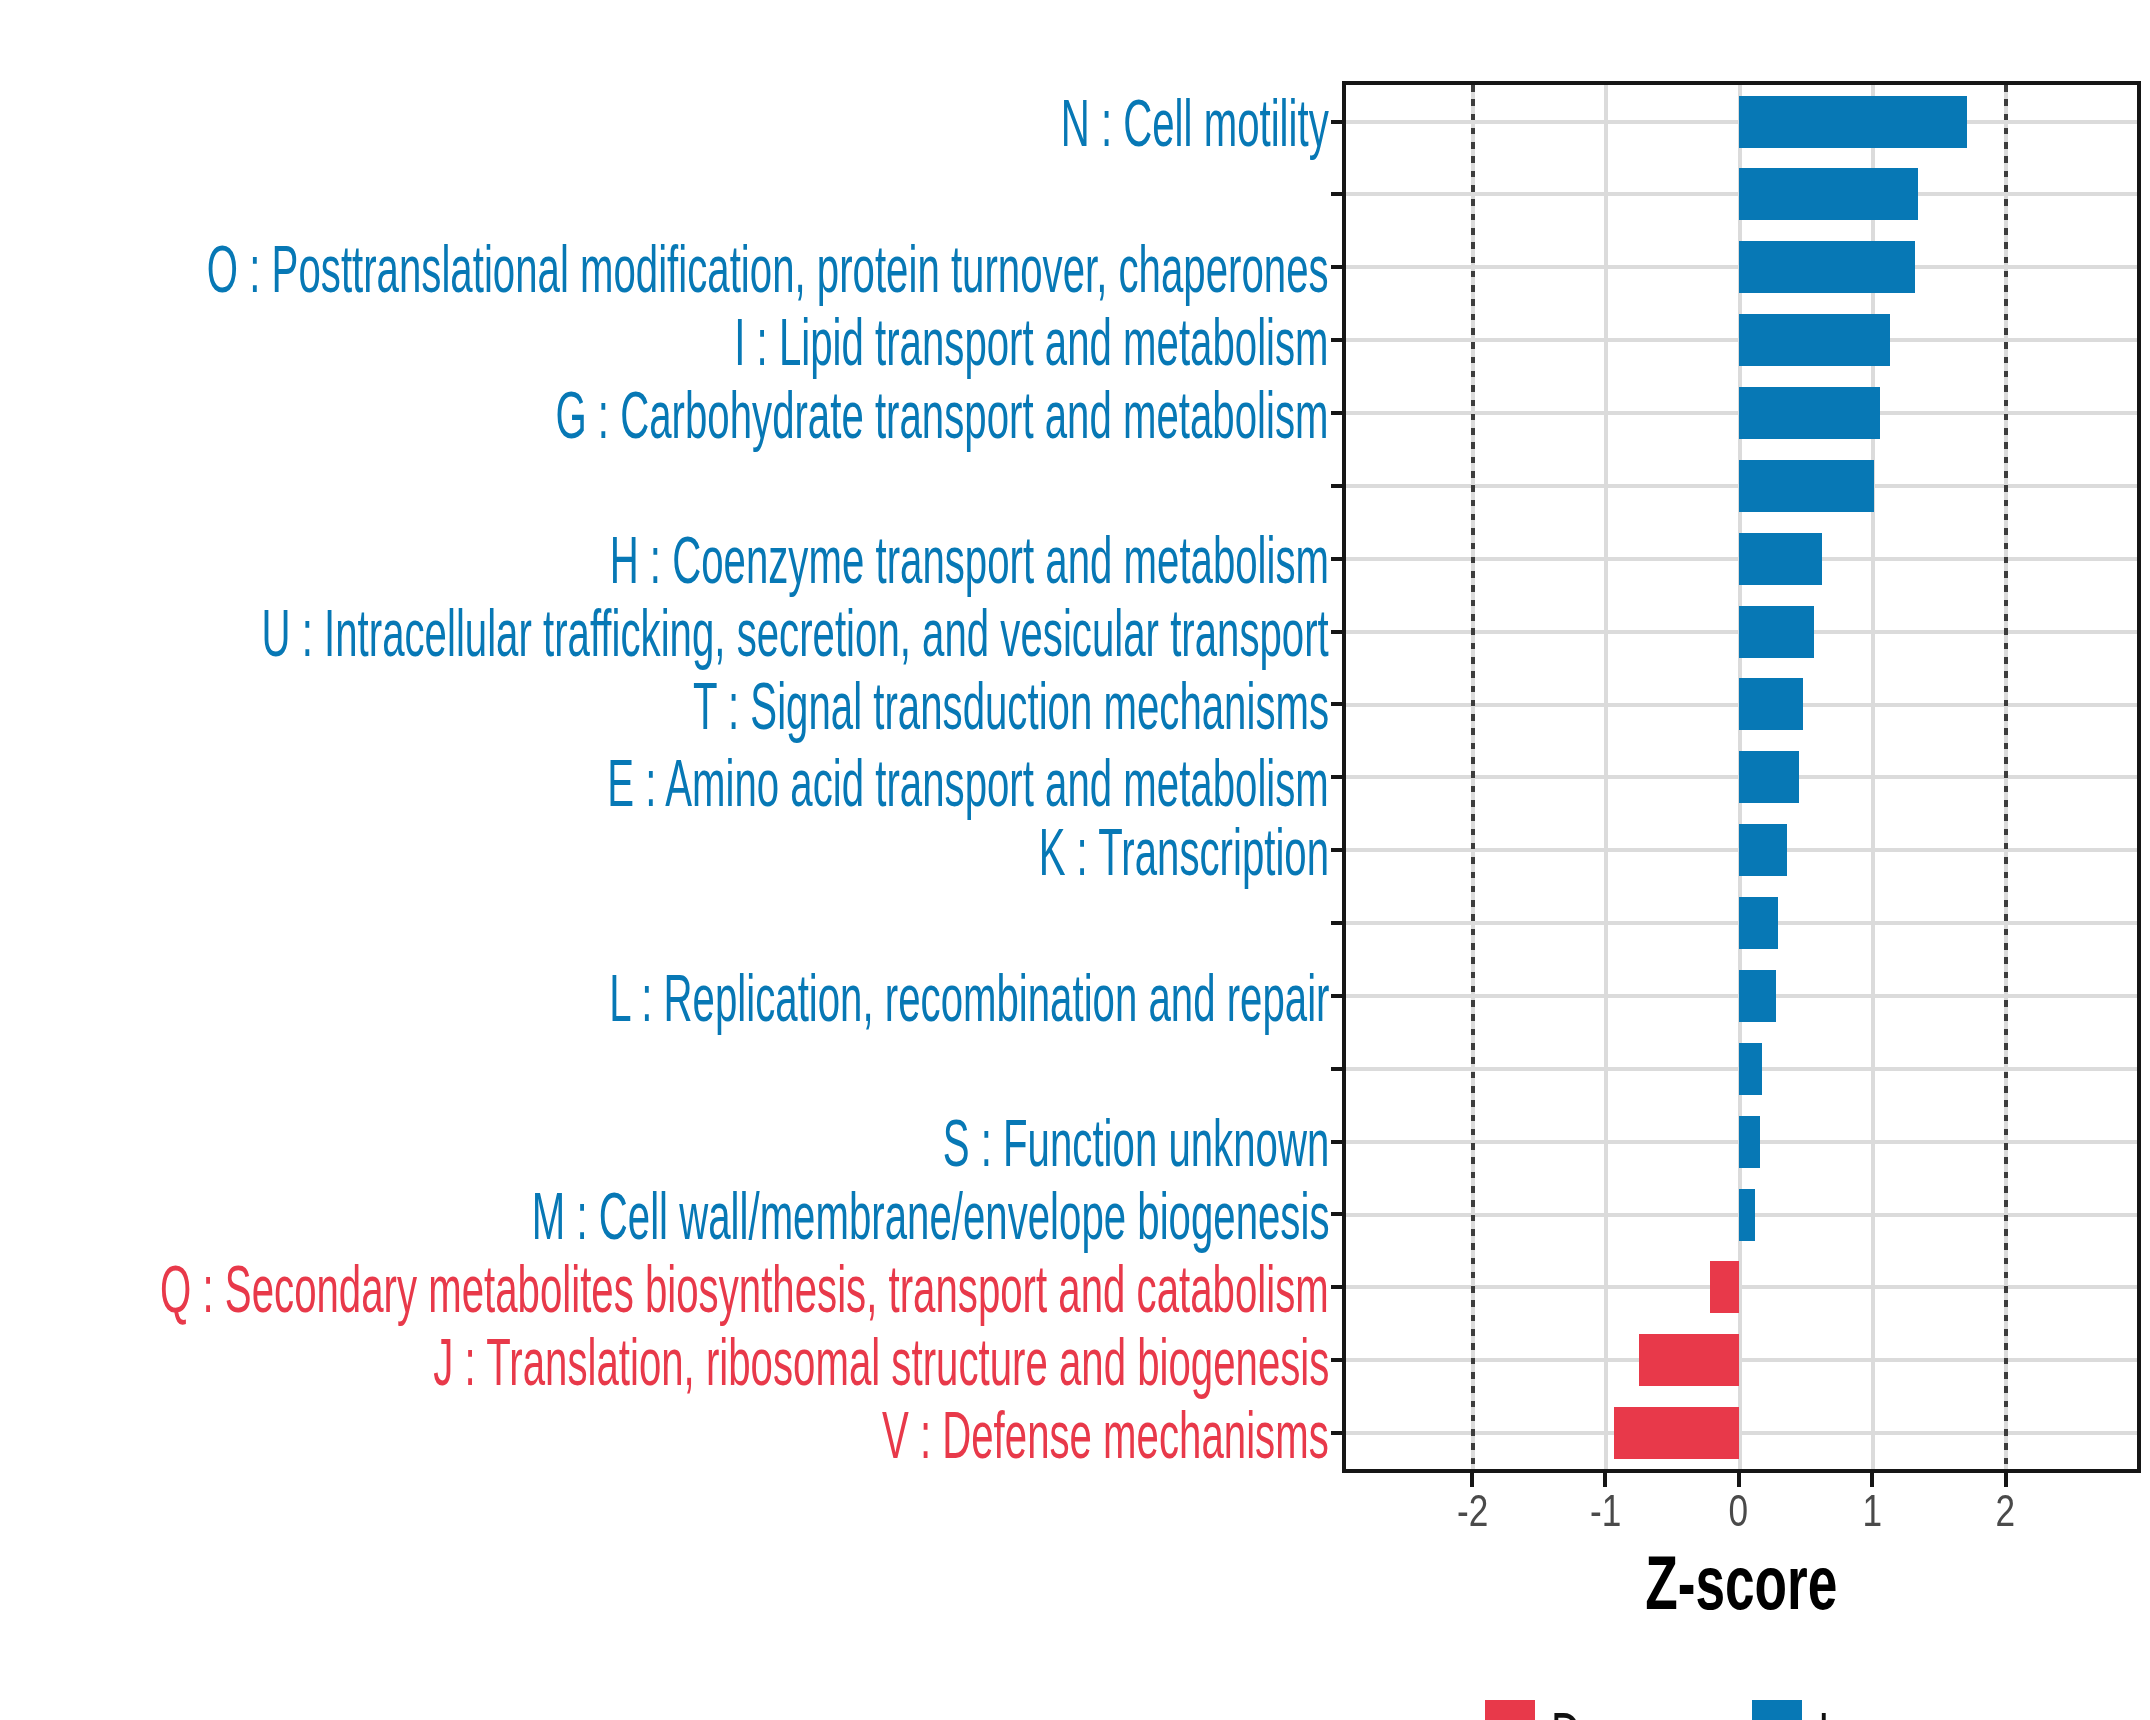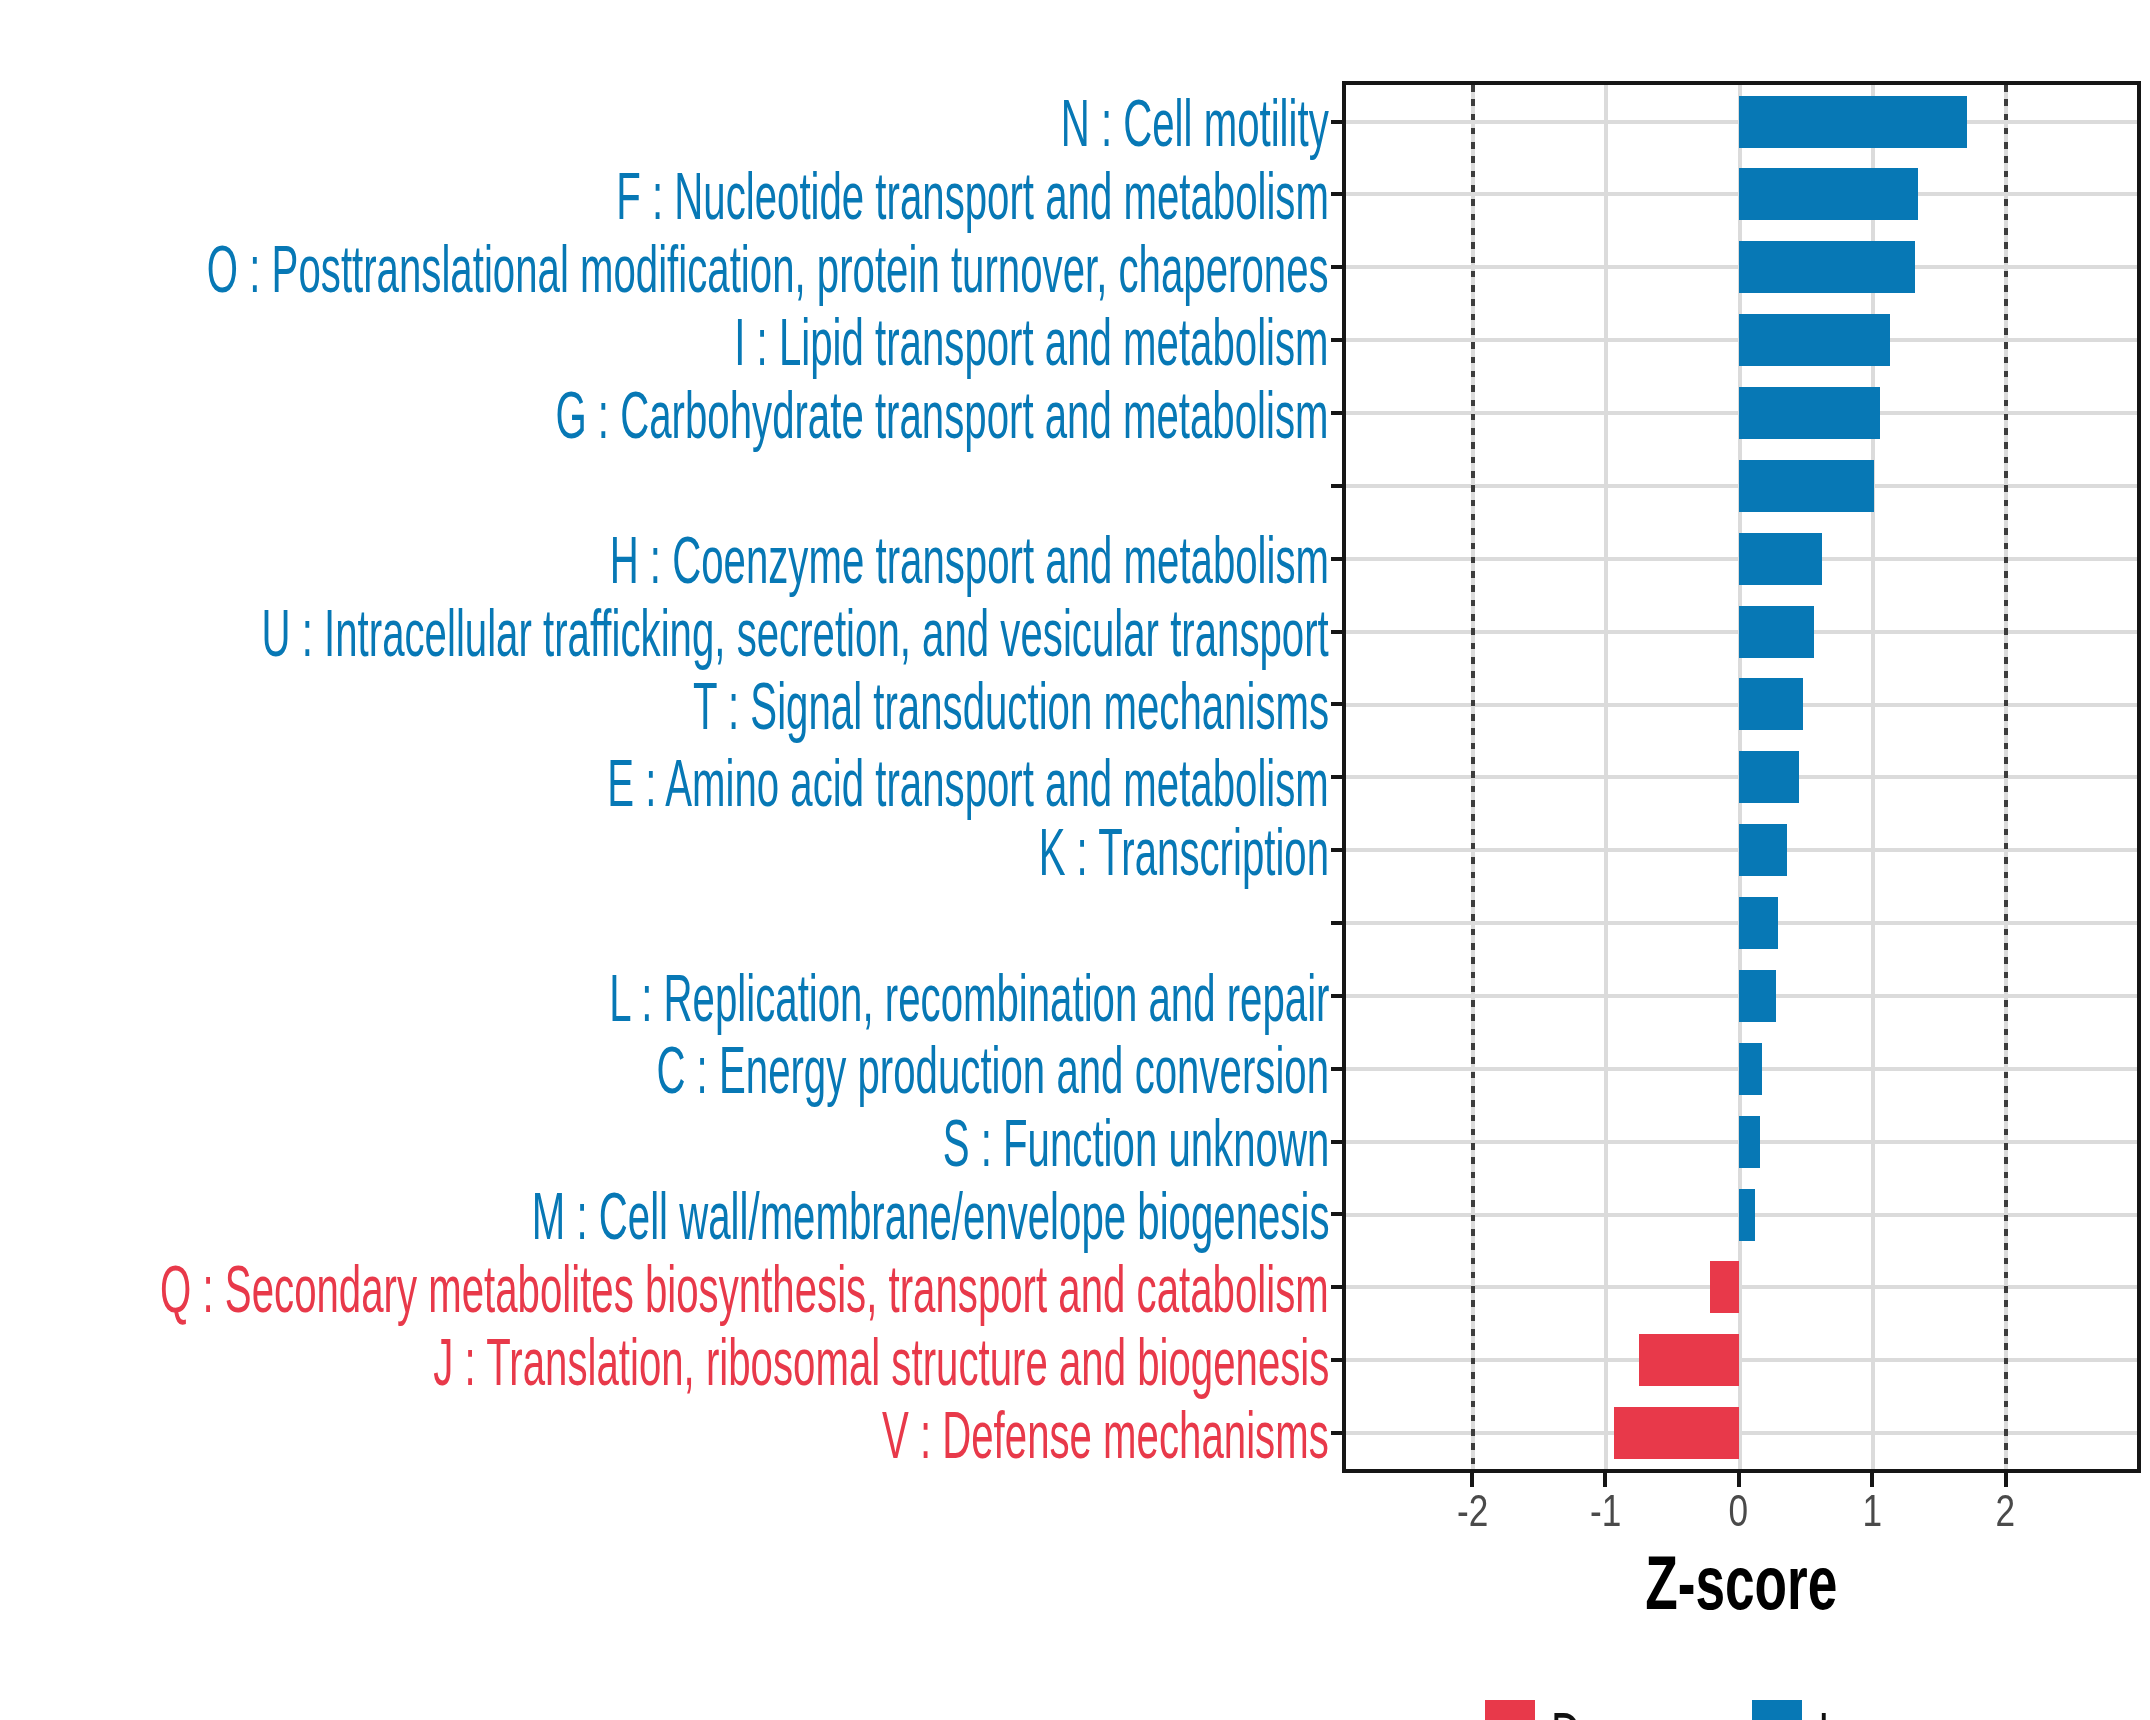--- a/index.html
+++ b/index.html
@@ -123,23 +123,20 @@
     <div class="xticklab" style="left: 1631px;"><span>0</span></div>
     <div class="xtick" style="left: 1870px;"></div>
     <div class="xticklab" style="left: 1765px;"><span>1</span></div>
     <div class="xtick" style="left: 2004px;"></div>
     <div class="xticklab" style="left: 1898px;"><span>2</span></div>
     <div class="ytick" style="top: 120px;"></div>
     <div class="catlab" style="top: 82px;">
       <span style="color: rgb(7, 120, 181);">N : Cell motility</span>
     </div>
     <div class="ytick" style="top: 192px;"></div>
-    <div class="catlab" style="top: 155px;">
-      <span style="color: rgb(7, 120, 181);">F : Nucleotide transport and metabolism</span>
-    </div>
     <div class="ytick" style="top: 265px;"></div>
     <div class="catlab" style="top: 228px;">
       <span style="color: rgb(7, 120, 181);">O : Posttranslational modification, protein turnover, chaperones</span>
     </div>
     <div class="ytick" style="top: 338px;"></div>
     <div class="catlab" style="top: 301px;">
       <span style="color: rgb(7, 120, 181);">I : Lipid transport and metabolism</span>
     </div>
     <div class="ytick" style="top: 411px;"></div>
     <div class="catlab" style="top: 374px;">
@@ -165,23 +162,20 @@
     <div class="ytick" style="top: 848px;"></div>
     <div class="catlab" style="top: 811px; text-align: right;">
       <span style="color: rgb(7, 120, 181);">K : Transcription</span>
     </div>
     <div class="ytick" style="top: 921px;"></div>
     <div class="ytick" style="top: 994px;"></div>
     <div class="catlab" style="top: 957px;">
       <span style="color: rgb(7, 120, 181);">L : Replication, recombination and repair</span>
     </div>
     <div class="ytick" style="top: 1067px;"></div>
-    <div class="catlab" style="top: 1029px;">
-      <span style="color: rgb(7, 120, 181);">C : Energy production and conversion</span>
-    </div>
     <div class="ytick" style="top: 1140px;"></div>
     <div class="catlab" style="top: 1102px;">
       <span style="color: rgb(7, 120, 181);">S : Function unknown</span>
     </div>
     <div class="ytick" style="top: 1212px;"></div>
     <div class="catlab" style="top: 1175px;">
       <span style="color: rgb(7, 120, 181);">M : Cell wall/membrane/envelope biogenesis</span>
     </div>
     <div class="ytick" style="top: 1285px;"></div>
     <div class="catlab" style="top: 1248px;">

